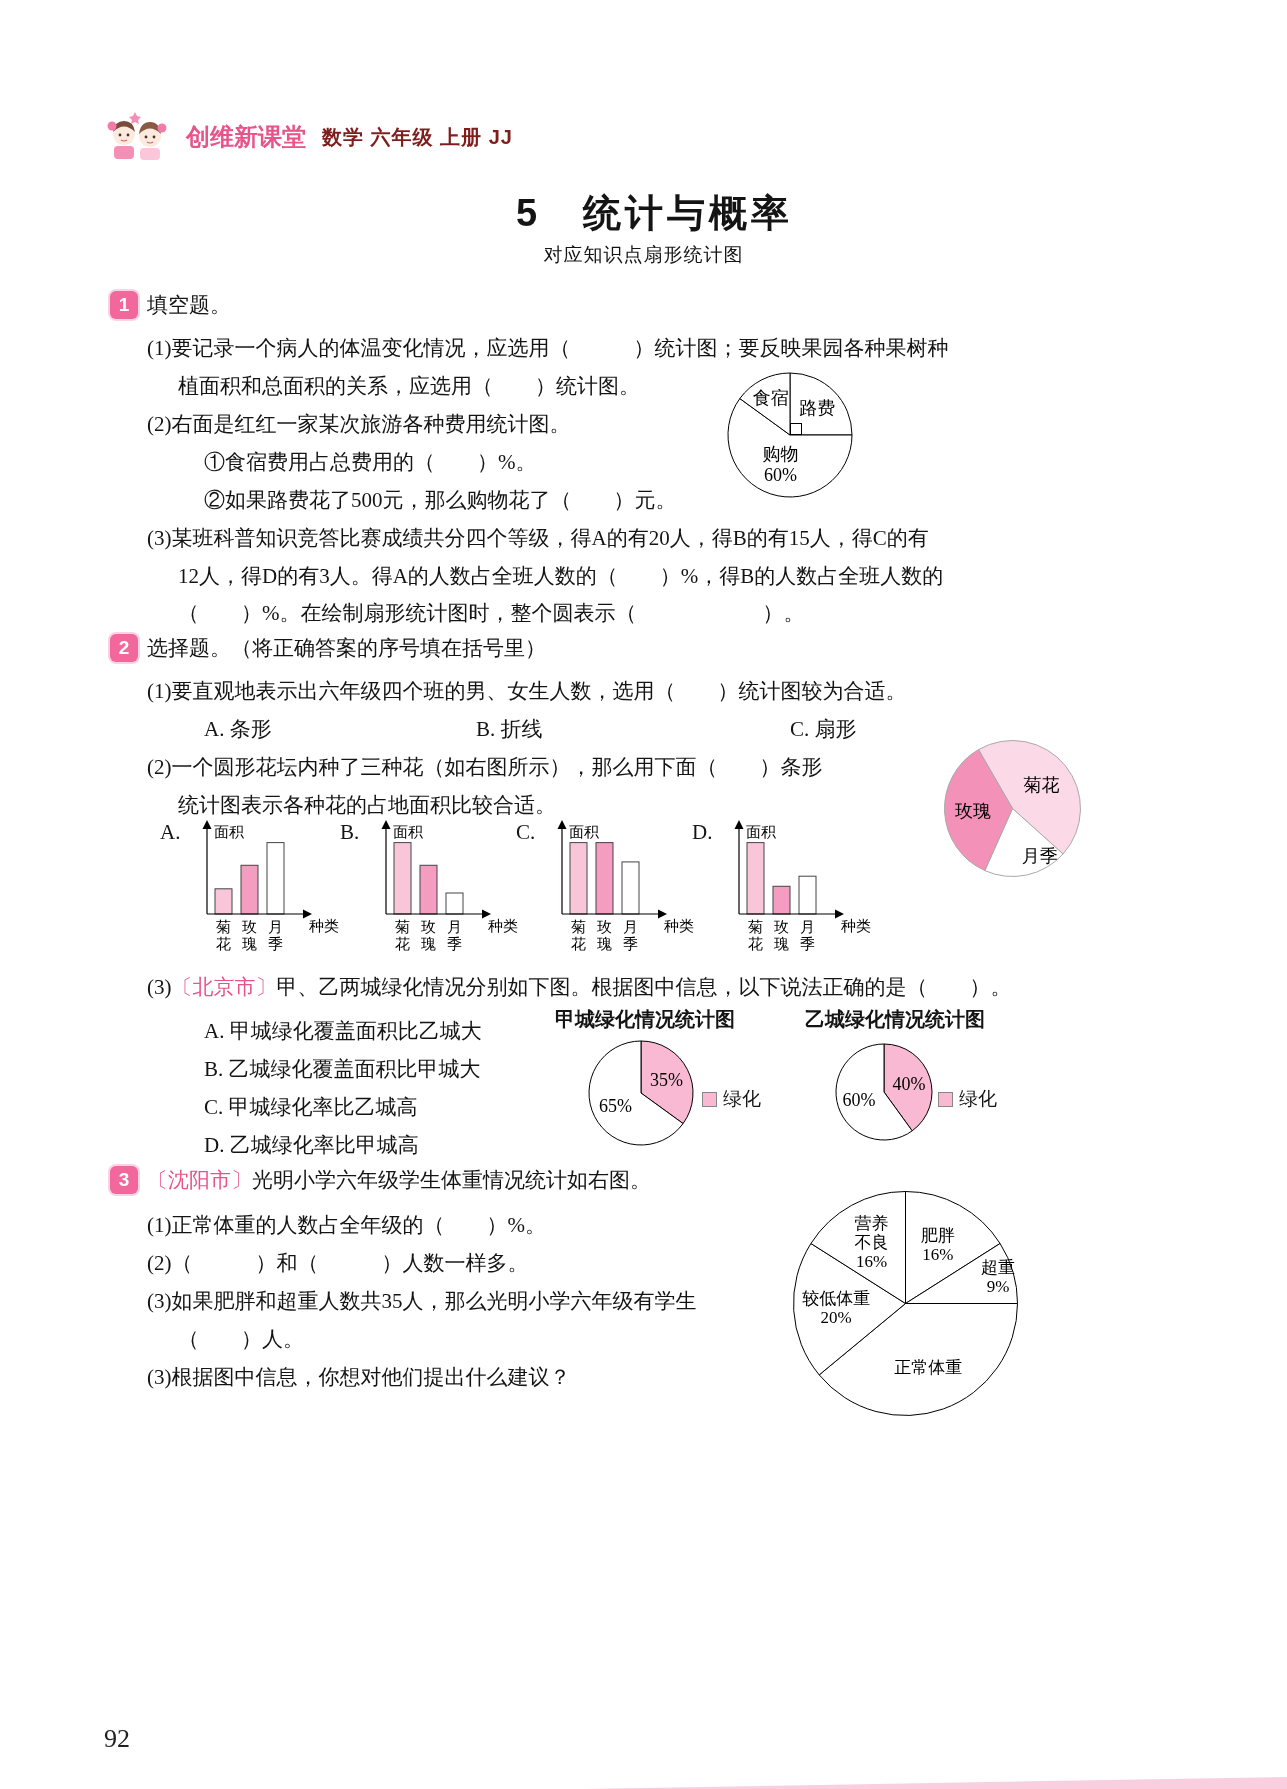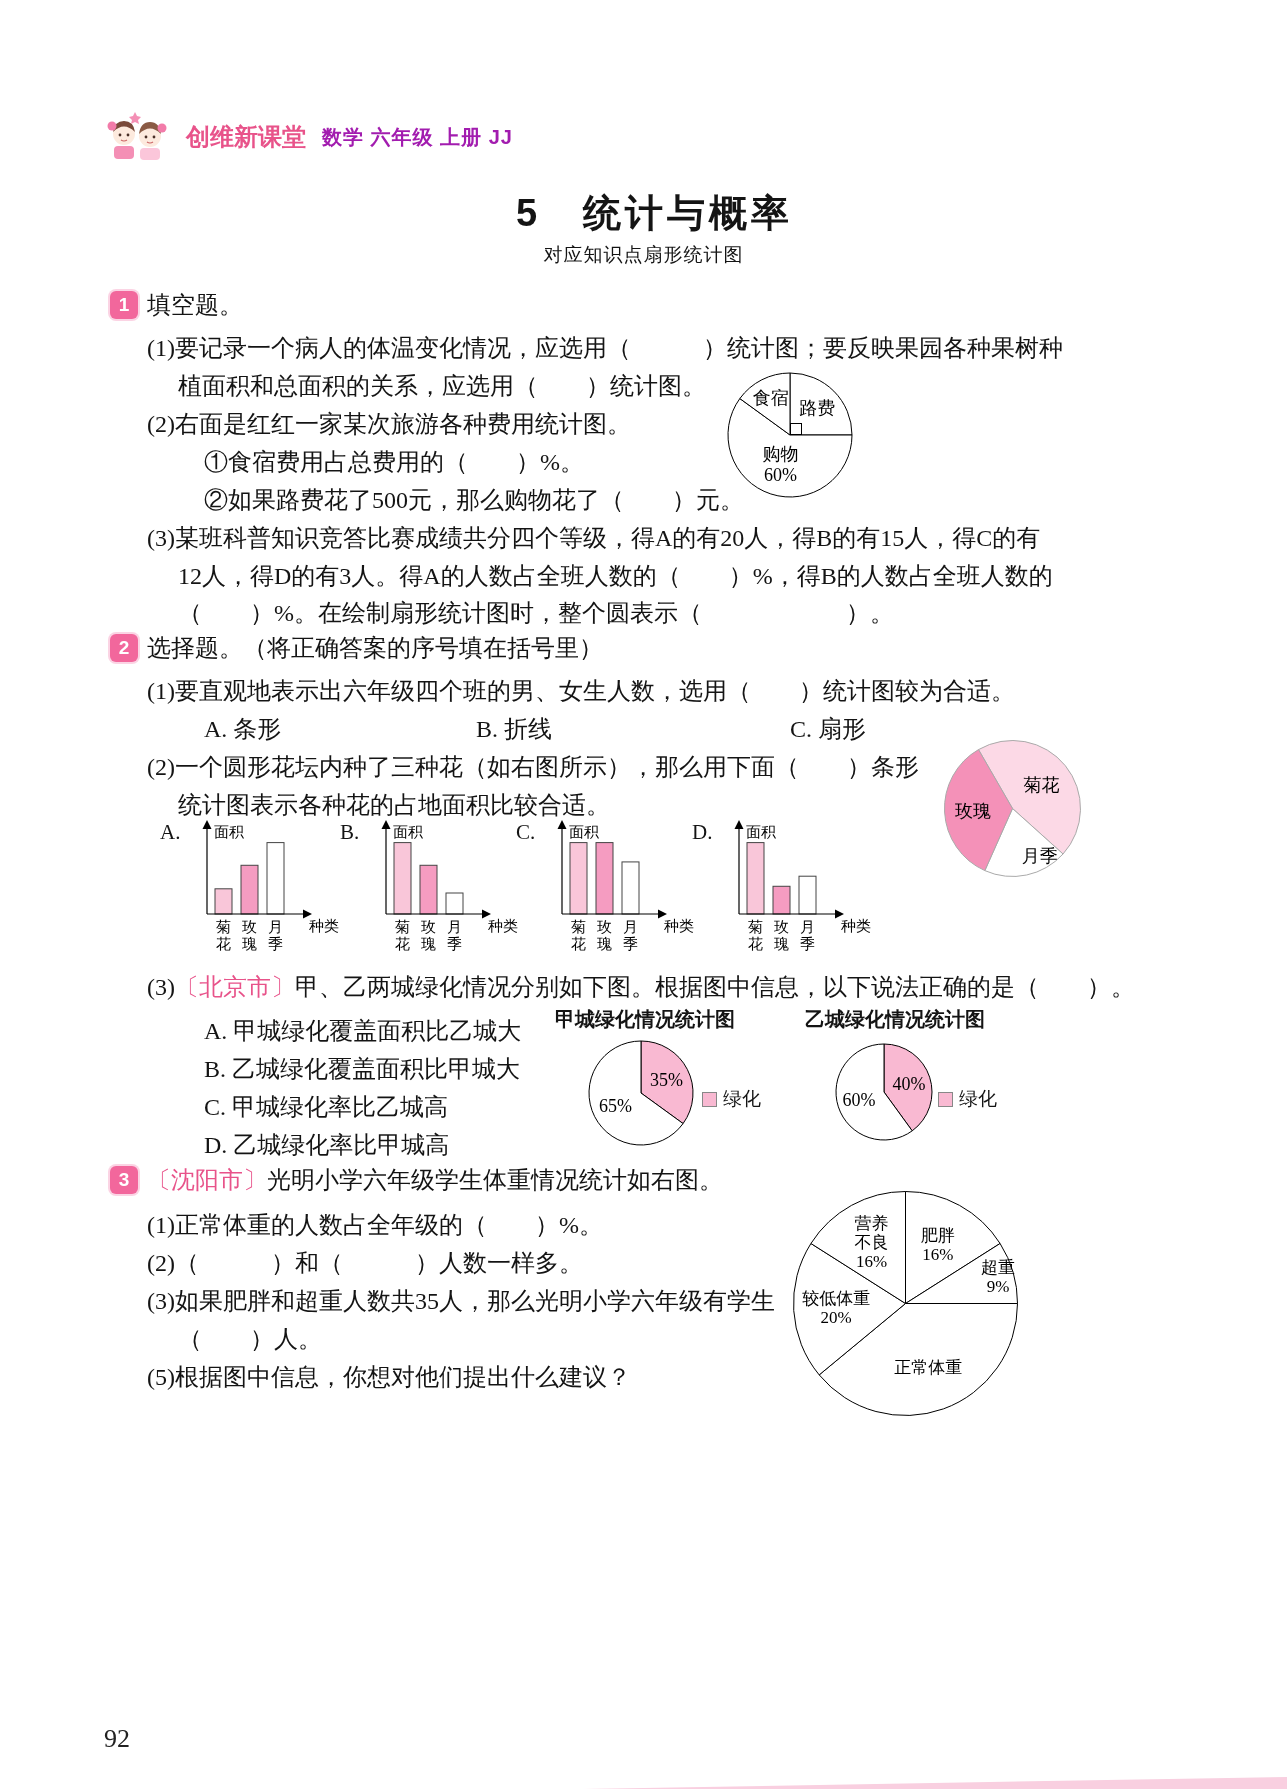--- a/index.html
+++ b/index.html
@@ -1,27 +1,27 @@
 <!DOCTYPE html>
 <html><head>
 <meta charset="utf-8">
 <style>
   *{margin:0;padding:0;box-sizing:border-box;}
   body{background:#ffffff;}
   .page{position:relative;width:1287px;height:1789px;background:#ffffff;overflow:hidden;
         font-family:"Liberation Serif","DejaVu Serif",serif;color:#141414;margin-top:40px;}
   .sans{font-family:"Liberation Sans","DejaVu Sans",sans-serif;}
-  .tl{position:absolute;font-size:24px;white-space:nowrap;line-height:26px;}
+  .tl{position:absolute;font-size:21px;white-space:nowrap;line-height:26px;}
   .badge{position:absolute;width:28px;height:28px;border-radius:6px;background:#f2679c;
          color:#fff;font-size:19px;font-weight:bold;text-align:center;line-height:28px;
          font-family:"Liberation Sans","DejaVu Sans",sans-serif;box-shadow:0 0 0 2px #fbd4e4;}
   .tag{color:#e8538a;text-align:right;}
   .header{position:absolute;left:104px;top:68px;display:flex;align-items:center;gap:16px;}
   .brand{color:#e8538a;font-size:24px;font-weight:bold;}
-  .subject{color:#a21caf;font-size:20px;font-weight:bold;letter-spacing:1px;}
+  .subject{color:#7f1d1d;font-size:20px;font-weight:bold;letter-spacing:1px;}
   .title{position:absolute;left:0;width:100%;text-align:center;top:148px;font-size:38px;
          font-weight:bold;letter-spacing:4px;padding-left:22px;}
   .subtitle{position:absolute;left:0;width:100%;text-align:center;top:202px;font-size:19px;letter-spacing:1px;}
   .chart-title{position:absolute;font-size:20px;font-weight:bold;text-align:center;}
   .legend{position:absolute;display:flex;align-items:center;gap:6px;font-size:19px;}
   .lsq{width:15px;height:15px;border:1px solid #888;display:inline-block;}
   .barunit{position:absolute;display:flex;align-items:flex-start;}
   .barlabel{font-size:21px;margin-top:6px;margin-right:1px;}
   .chart{position:absolute;}
   svg text{font-family:inherit;}
@@ -216,21 +216,21 @@
   </div>
 
   <div class="badge" style="left:110px;top:1126px">3</div>
   <div class="tl" style="left:147px;top:1127px">
     <span class="tag">〔沈阳市〕</span><span>光明小学六年级学生体重情况统计如右图。</span>
   </div>
   <div class="tl" style="left:147px;top:1172px">(1)正常体重的人数占全年级的（　　）%。</div>
   <div class="tl" style="left:147px;top:1210px">(2)（　　　）和（　　　）人数一样多。</div>
   <div class="tl" style="left:147px;top:1248px">(3)如果肥胖和超重人数共35人，那么光明小学六年级有学生</div>
   <div class="tl" style="left:178px;top:1286px">（　　）人。</div>
-  <div class="tl" style="left:147px;top:1324px">(5)根据图中信息，你想对他们提出什么建议？</div>
+  <div class="tl" style="left:147px;top:1324px">(3)根据图中信息，你想对他们提出什么建议？</div>
 
   <svg class="chart" style="left:788px;top:1146px" width="235" height="235">
       <path d="M 117.5 117.5 L 117.5 5.5 A 112 112 0 0 1 212.0647276562257 57.48739896235239 Z" fill="#ffffff" stroke="#000000" stroke-width="1" stroke-linejoin="round"></path>
       <path d="M 117.5 117.5 L 212.0647276562257 57.48739896235239 A 112 112 0 0 1 229.5 117.5 Z" fill="#ffffff" stroke="#000000" stroke-width="1" stroke-linejoin="round"></path>
       <path d="M 117.5 117.5 L 229.5 117.5 A 112 112 0 0 1 31.202516809111614 188.89148685185324 Z" fill="#ffffff" stroke="#000000" stroke-width="1" stroke-linejoin="round"></path>
       <path d="M 117.5 117.5 L 31.202516809111614 188.89148685185324 A 112 112 0 0 1 22.9352723437743 57.4873989623524 Z" fill="#ffffff" stroke="#000000" stroke-width="1" stroke-linejoin="round"></path>
       <path d="M 117.5 117.5 L 22.9352723437743 57.4873989623524 A 112 112 0 0 1 117.49999999999999 5.5 Z" fill="#ffffff" stroke="#000000" stroke-width="1" stroke-linejoin="round"></path>
       <text x="149.87384689963528" y="55.06219110105236" font-size="17" text-anchor="middle" fill="#000"><tspan x="149.87384689963528" dy="0">肥胖</tspan><tspan x="149.87384689963528" dy="19">16%</tspan></text>
       <text x="209.99548780440315" y="87.07757666630144" font-size="17" text-anchor="middle" fill="#000"><tspan x="209.99548780440315" dy="0">超重</tspan><tspan x="209.99548780440315" dy="19">9%</tspan></text>
       <text x="140.2631882404836" y="186.67718767372395" font-size="17" text-anchor="middle" fill="#000"><tspan x="140.2631882404836" dy="0">正常体重</tspan></text>

